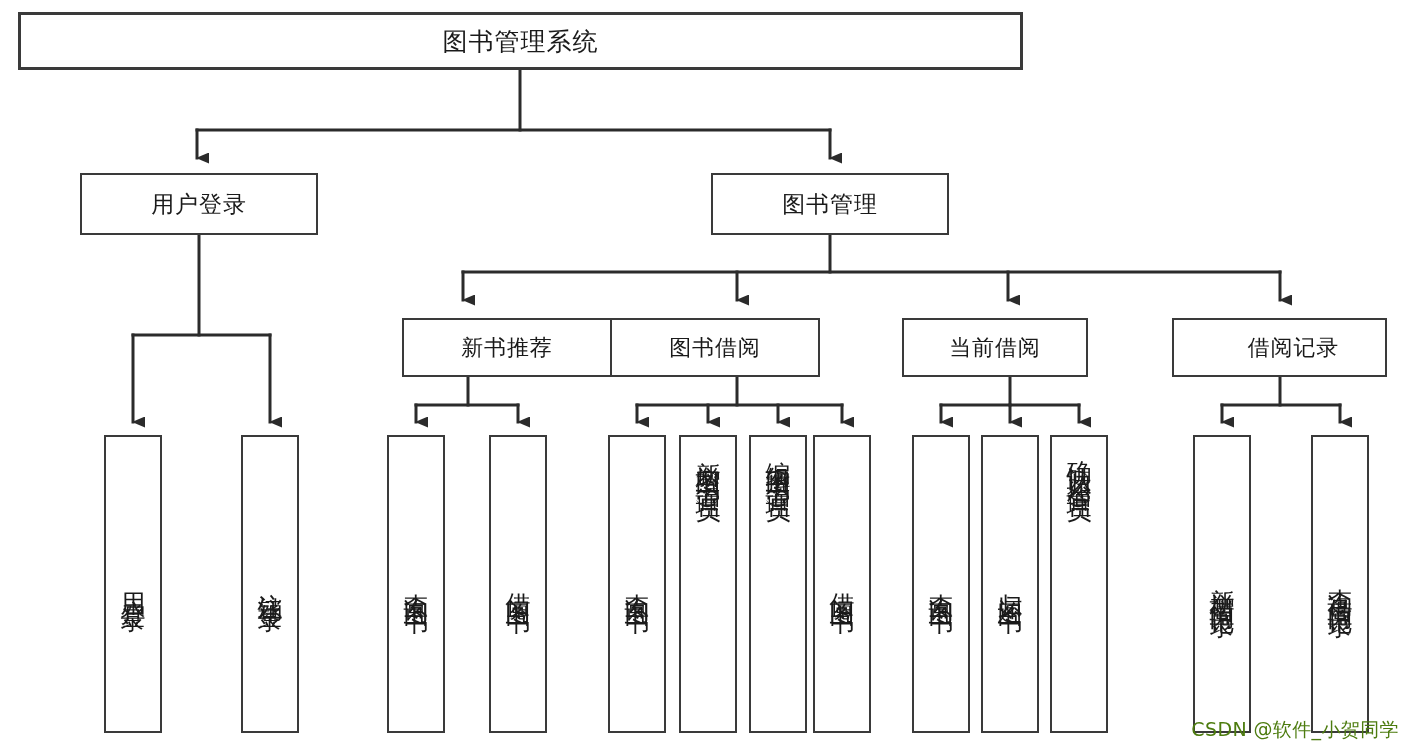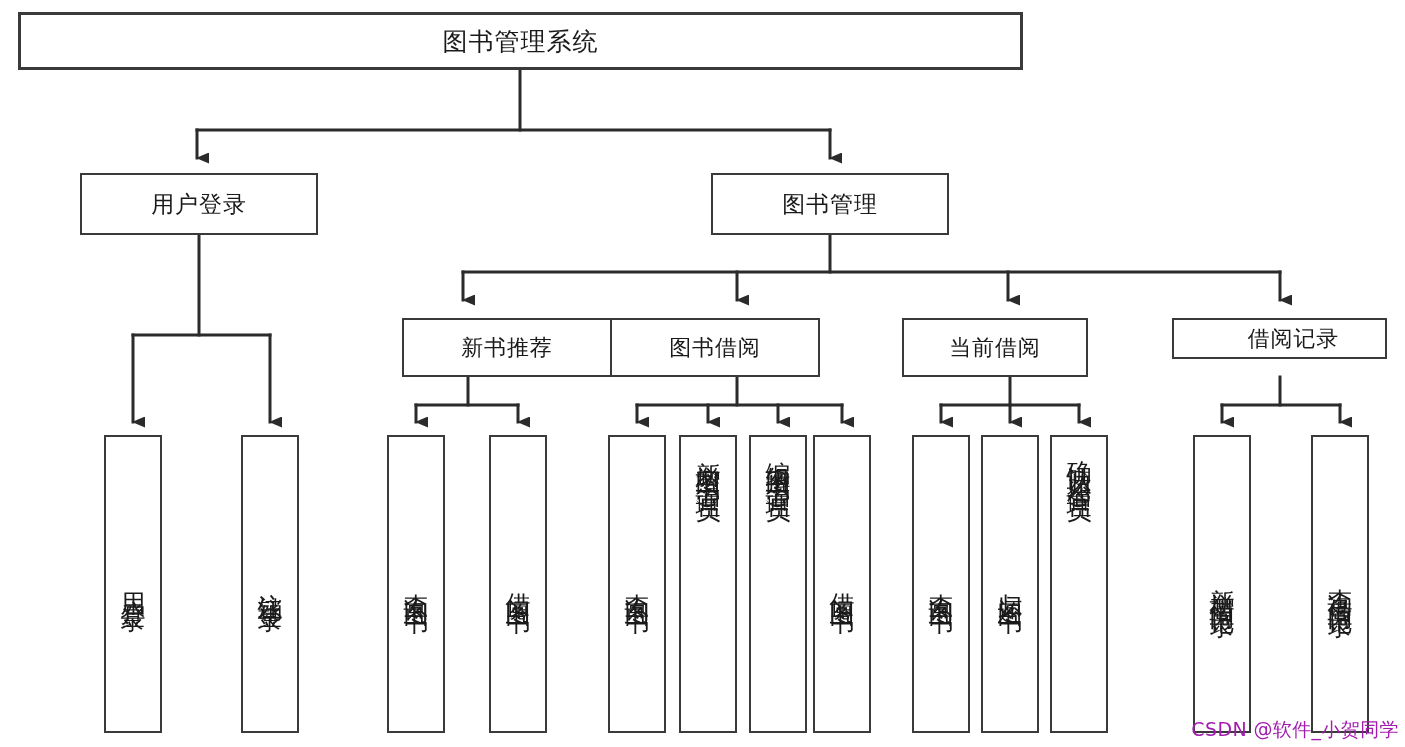--- a/index.html
+++ b/index.html
@@ -62,21 +62,21 @@
   }
   .leaf.centered {
     align-items: center;
     padding-top: 0;
   }
   #watermark {
     position: absolute;
     right: 6px;
     bottom: 4px;
     font-size: 19px;
-    color: #a21caf;
+    color: #4d7c0f;
     letter-spacing: 0.02em;
     white-space: nowrap;
     z-index: 3;
   }
 </style>
 </head>
 <body>
 
 <div id="canvas">
 
@@ -143,21 +143,21 @@
 
   <div class="node level2" style="left:363px; top:318px; width:210px; height:59px;margin-left:39px;">
     <span class="node-label">新书推荐</span>
   </div>
   <div class="node level2" style="left:610px; top:318px; width:210px; height:59px;">
     <span class="node-label">图书借阅</span>
   </div>
   <div class="node level2" style="left:902px; top:318px; width:186px; height:59px;">
     <span class="node-label">当前借阅</span>
   </div>
-  <div class="node level2" style="left:1172px; top:318px; width:215px; height:41px;padding-left:28px;">
+  <div class="node level2" style="left:1172px; top:318px; width:215px; height:59px;padding-left:28px;">
     <span class="node-label">借阅记录</span>
   </div>
 
   <div class="node leaf centered" style="left:104px; top:435px; width:58px; height:298px;">
     <span class="node-label">用户登录</span>
   </div>
   <div class="node leaf centered" style="left:241px; top:435px; width:58px; height:298px;">
     <span class="node-label">注销登录</span>
   </div>
 

